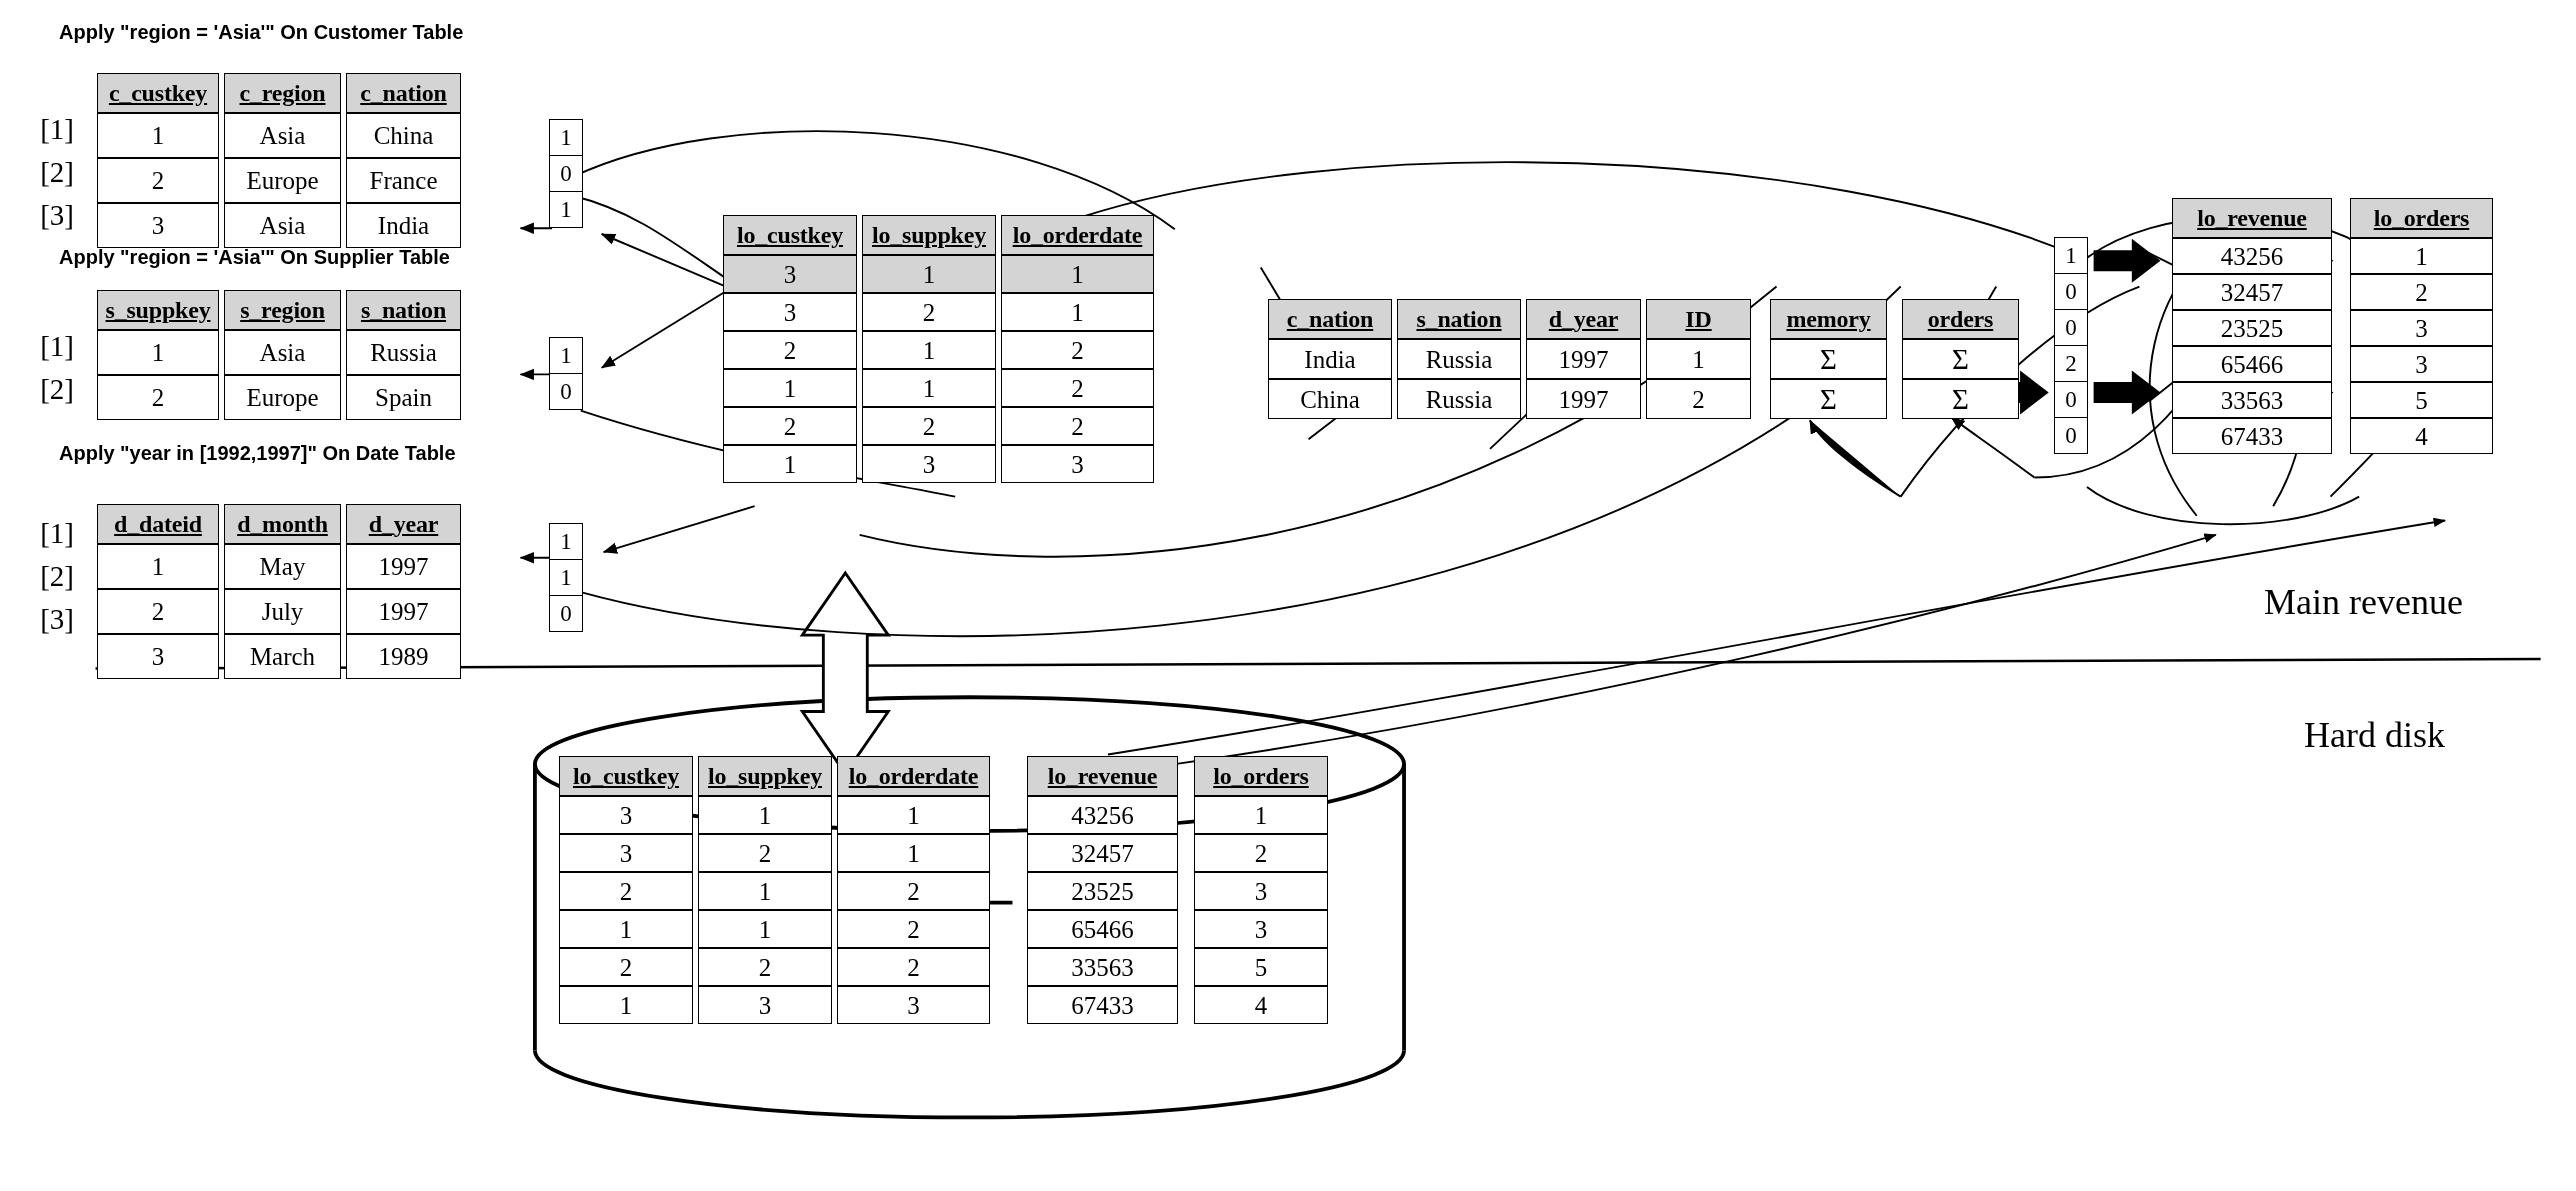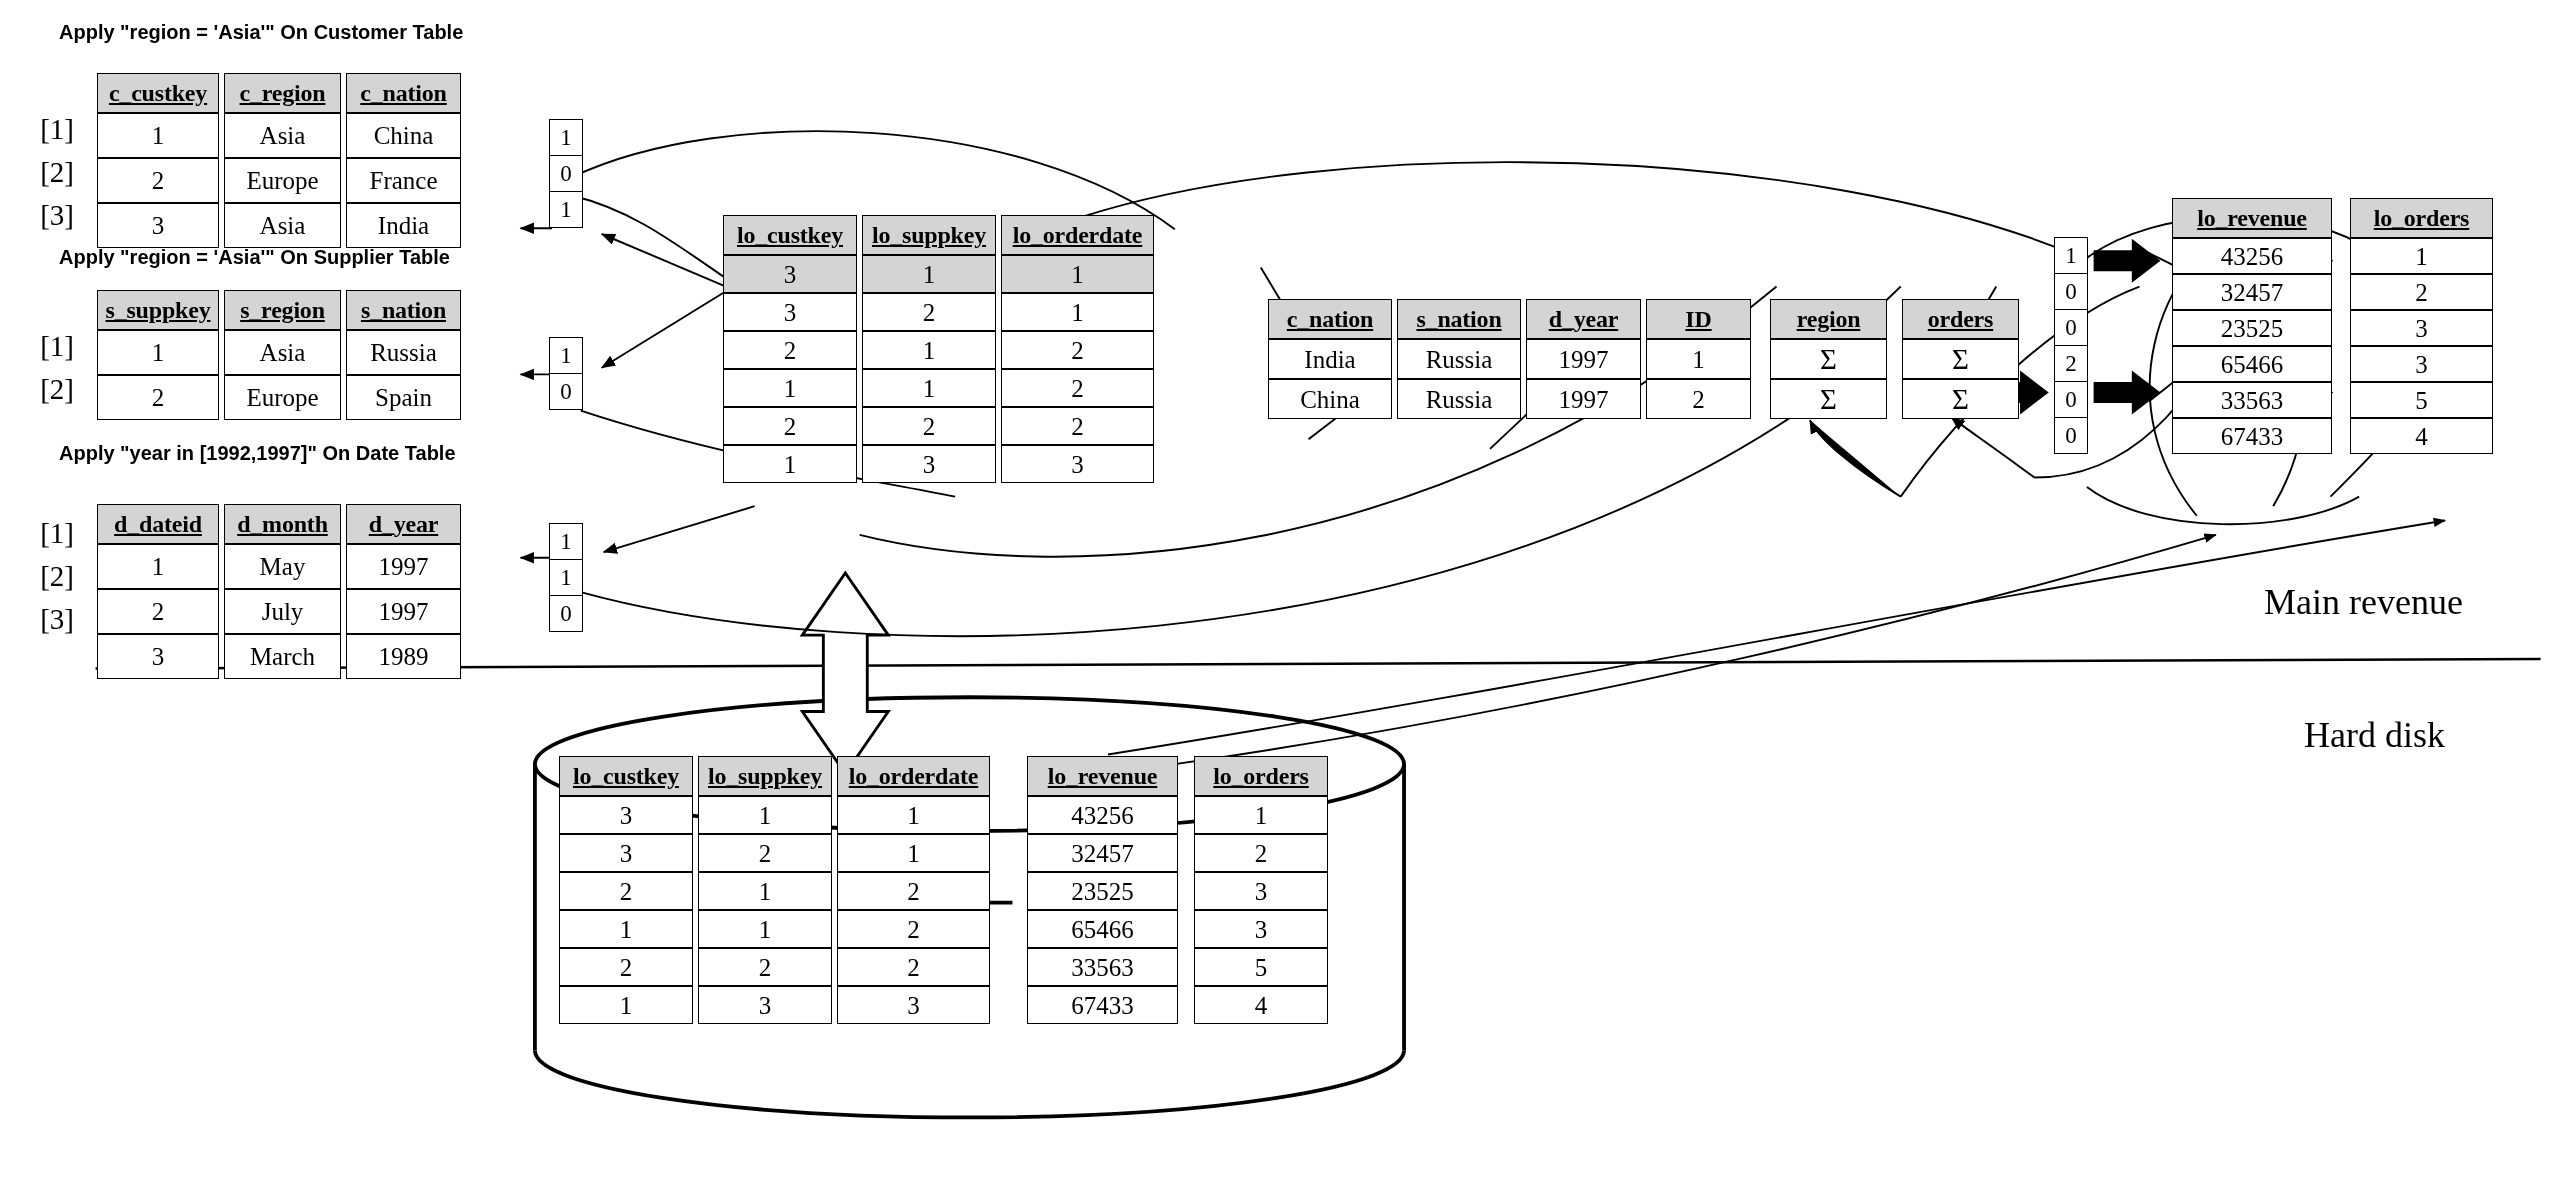--- a/index.html
+++ b/index.html
@@ -433,21 +433,21 @@
       </tr>
     </tbody>
   </table>
 
   <table class="tbl agg" style="left:1765px; top:299px;">
     <colgroup>
         <col style="width:117px">
       </colgroup>
     <thead>
       <tr>
-        <th>region</th>
+        <th>memory</th>
       </tr>
     </thead>
     <tbody>
       <tr>
         <td>Σ</td>
       </tr>
       <tr>
         <td>Σ</td>
       </tr>
     </tbody>

